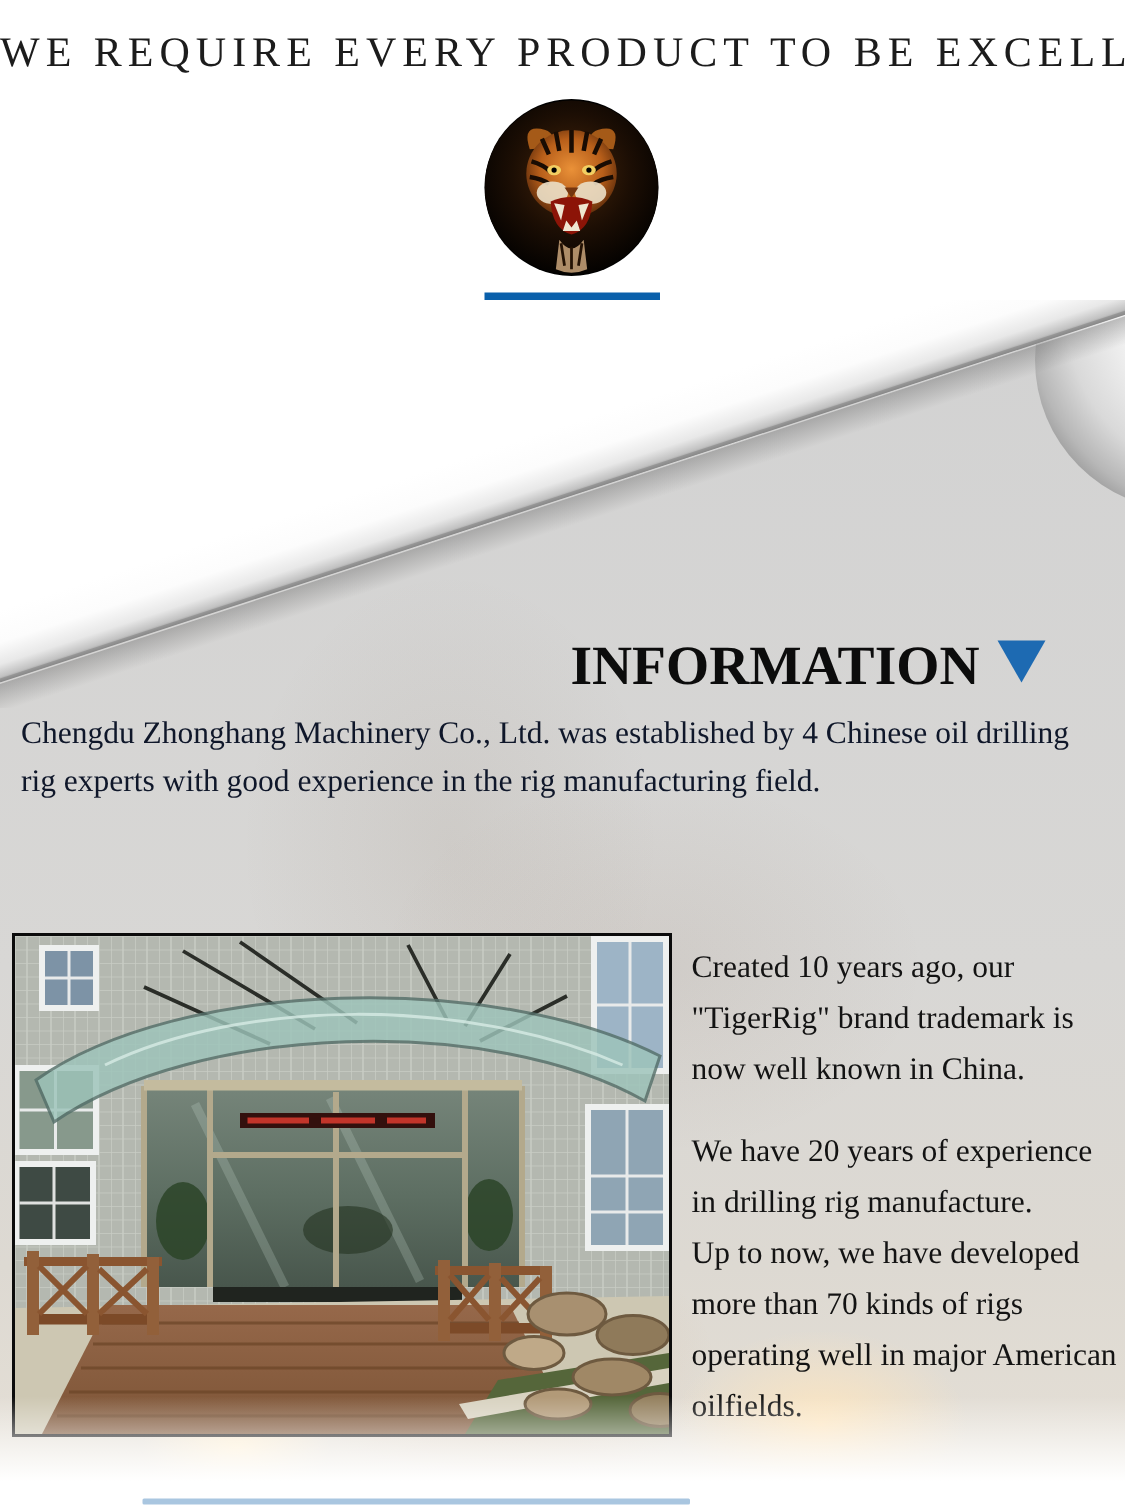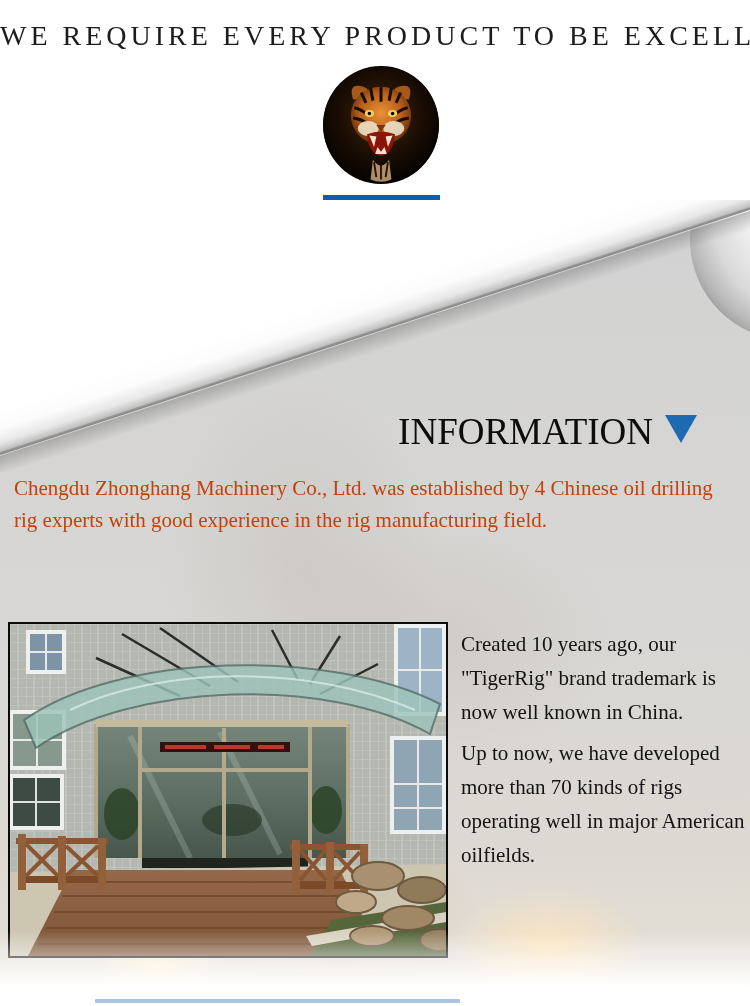--- a/index.html
+++ b/index.html
@@ -23,36 +23,36 @@
   .gray-panel{position:absolute;left:0;top:200px;width:750px;height:806px;
     background:
       radial-gradient(90px 50px at 21% 95%, rgba(255,238,205,.95), rgba(255,238,205,0) 70%),
       radial-gradient(140px 90px at 73% 93%, rgba(255,230,190,.9), rgba(255,230,190,0) 70%),
       radial-gradient(200px 130px at 45% 88%, rgba(190,120,60,.14), rgba(190,120,60,0) 70%),
       radial-gradient(260px 180px at 58% 55%, rgba(110,70,40,.08), rgba(110,70,40,0) 70%),
       radial-gradient(200px 260px at 40% 45%, rgba(90,60,30,.07), rgba(90,60,30,0) 70%),
       linear-gradient(180deg,#d2d2d2 0%,#d8d7d5 55%,#ddd9d2 80%,#e6e0d6 100%);}
   .curl{position:absolute;left:0;top:200px;width:750px;height:272px;}
 
-  .info-heading{position:absolute;top:411px;right:53px;margin:0;white-space:nowrap;
-                font-size:37px;font-weight:400;color:#0c0c0c;line-height:42px;}
+  .info-heading{position:absolute;top:424px;right:53px;margin:0;white-space:nowrap;
+                font-size:37px;font-weight:700;color:#0c0c0c;line-height:42px;}
   .tri{display:inline-block;width:0;height:0;margin-left:12px;position:relative;top:-1px;
        border-left:16px solid transparent;border-right:16px solid transparent;
        border-top:28px solid #1d6ab2;}
 
   .intro{position:absolute;top:472px;left:14px;width:722px;}
-  .intro p{margin:0 0 7px 0;font-size:21px;line-height:32px;color:#c2410c;}
+  .intro p{margin:0 0 7px 0;font-size:21px;line-height:32px;color:#0f172a;}
 
   .photo-frame{position:absolute;left:8px;top:622px;width:436px;height:332px;
                border:2px solid #0b0b0b;background:#b8bcb4;}
   .photo-frame svg{display:block;width:100%;height:100%;}
 
   .side-col{position:absolute;left:461px;top:627px;width:286px;}
   .side-col p{margin:0;font-size:21px;line-height:34px;color:#131313;}
-  .side-col p.gap{margin-bottom:7px;}
+  .side-col p.gap{margin-bottom:21px;}
 
   .bottom-fade{position:absolute;left:0;bottom:0;width:750px;height:75px;
                background:linear-gradient(180deg,rgba(255,255,255,0) 0%,#ffffff 75%);}
   .bottom-line{position:absolute;left:95px;top:999px;width:365px;height:4px;
                background:#a9c6e0;border-radius:1px;}
 </style>
 </head>
 <body>
 
 <div class="page">
@@ -223,18 +223,19 @@
       <ellipse cx="412" cy="266" rx="24" ry="13" fill="#8f7a5a" stroke="#6e5a40" stroke-width="2"></ellipse>
       <ellipse cx="346" cy="278" rx="20" ry="11" fill="#bfa988" stroke="#6e5a40" stroke-width="2"></ellipse>
       <ellipse cx="398" cy="294" rx="26" ry="12" fill="#a08866" stroke="#6e5a40" stroke-width="2"></ellipse>
       <ellipse cx="362" cy="312" rx="22" ry="10" fill="#b29a78" stroke="#6e5a40" stroke-width="2"></ellipse>
       <ellipse cx="430" cy="316" rx="20" ry="11" fill="#94805e" stroke="#6e5a40" stroke-width="2"></ellipse>
     </svg>
   </div>
 
   <div class="side-col">
     <p class="gap">Created 10 years ago, our "TigerRig" brand trademark is now well known in China.</p>
+    <p>We have 20 years of experience in drilling rig manufacture.</p>
     <p>Up to now, we have developed more than 70 kinds of rigs operating well in major American oilfields.</p>
   </div>
 
   <div class="bottom-fade"></div>
   <div class="bottom-line"></div>
 </div>
 
 </body></html>

